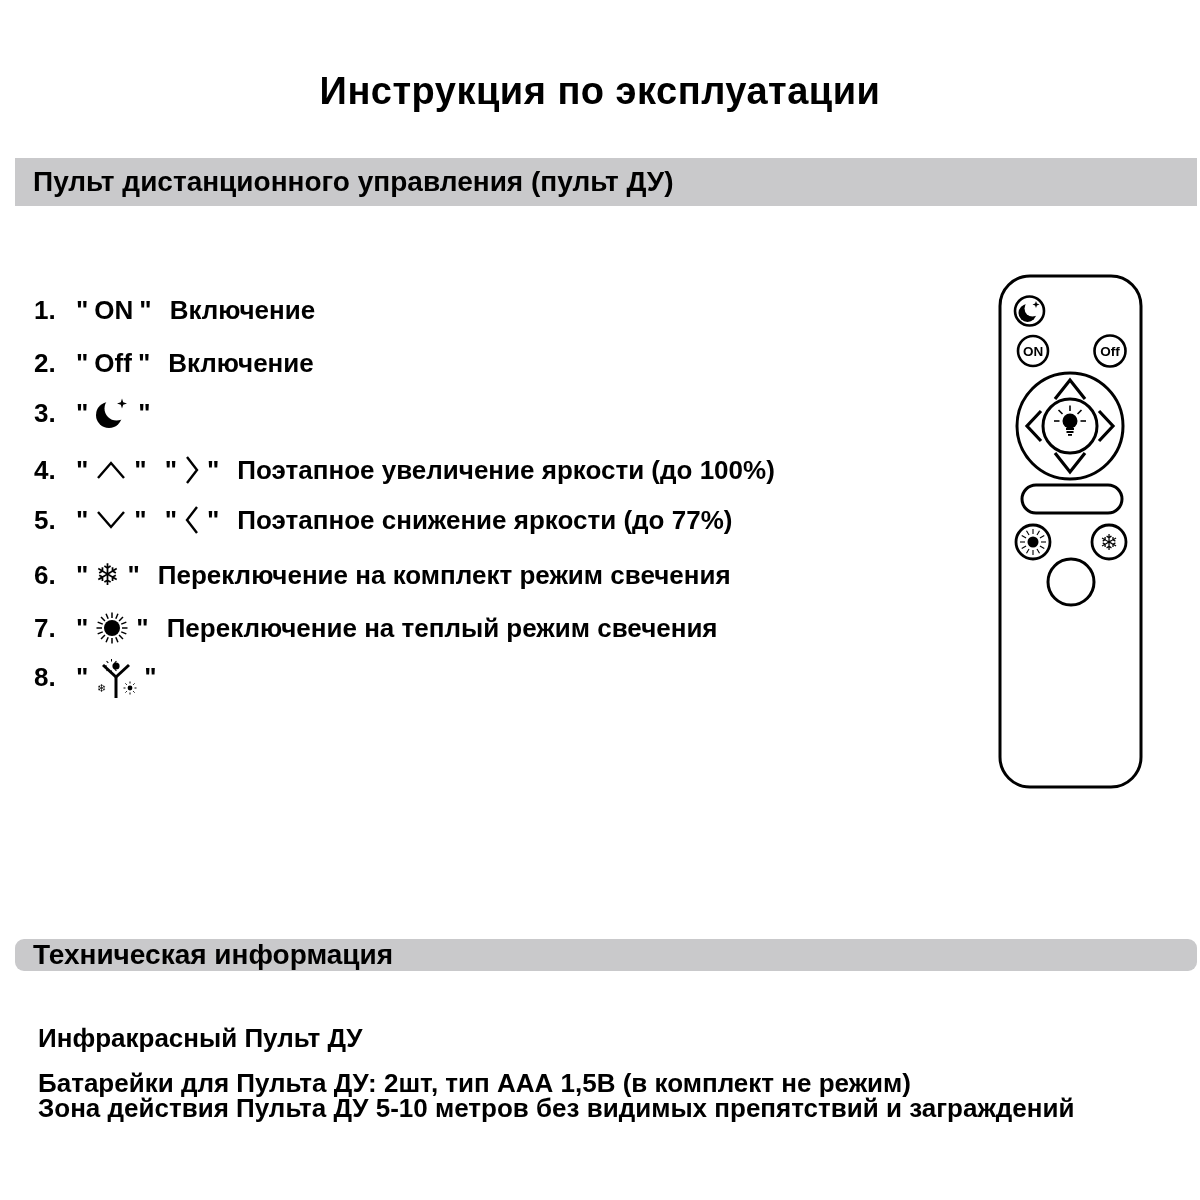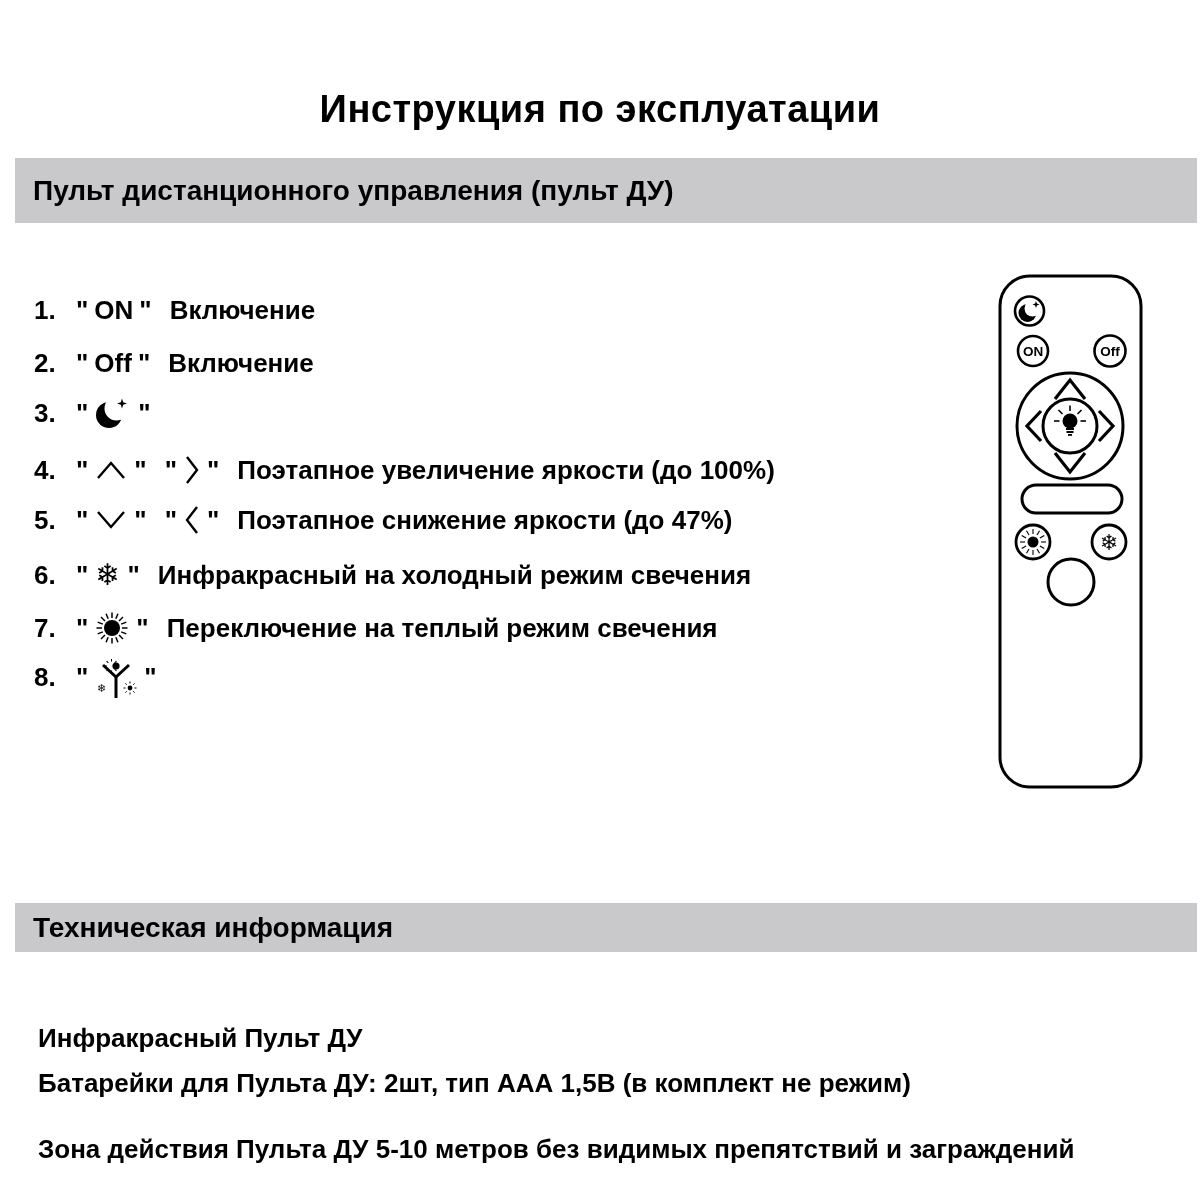--- a/index.html
+++ b/index.html
@@ -2,29 +2,29 @@
 <html><head>
 <meta charset="utf-8">
 <style>
   html,body{margin:0;padding:0;background:#fff;}
   .page{
     position:relative;width:1200px;height:1200px;background:#ffffff;
     font-family:"Liberation Sans",sans-serif;color:#000;overflow:hidden;
   }
   .title{
     position:absolute;top:70px;left:0;width:1200px;text-align:center;
-    font-size:38px;font-weight:bold;letter-spacing:0.5px;margin-top:18px;
+    font-size:38px;font-weight:bold;letter-spacing:0.5px;
   }
   .bar{
-    position:absolute;left:15px;width:1182px;height:65px;background:#c9c9cb;
+    position:absolute;left:15px;width:1182px;height:48px;background:#c9c9cb;
     display:flex;align-items:center;padding-left:18px;box-sizing:border-box;
     font-size:28px;font-weight:bold;
   }
   .bar1{top:158px;}
-  .bar2{top:903px;height:49px;}
+  .bar2{top:939px;height:32px;border-radius:9px;}
   .item{
     position:absolute;left:34px;display:flex;align-items:center;height:40px;
     font-size:26px;font-weight:bold;white-space:nowrap;
   }
   .item .num{width:38px;}
   .q{margin:0 4px;}
   .q2{margin-left:14px;}
   .lbl{margin:0 2px;}
   .desc{margin-left:14px;}
   .desc-wide{}
@@ -106,29 +106,29 @@
         </svg>
     </span>
     <span class="q">"</span>
     <span class="q q2">"</span>
     <span class="ic">
       <svg width="16" height="34" viewBox="0 0 16 34">
           <polyline points="13,4 3,17 13,30" fill="none" stroke="#000" stroke-width="2.4"></polyline>
         </svg>
     </span>
     <span class="q">"</span>
-    <span class="desc desc-wide">Поэтапное снижение яркости (до 47%)</span>
+    <span class="desc desc-wide">Поэтапное снижение яркости (до 77%)</span>
   </div>
 
   <div class="item" style="top:555px">
     <span class="num">6.</span>
     <span class="q">"</span>
     <span class="snow">❄</span>
     <span class="q">"</span>
-    <span class="desc">Инфракрасный на холодный режим свечения</span>
+    <span class="desc">Переключение на комплект режим свечения</span>
   </div>
 
   <div class="item" style="top:608px">
     <span class="num">7.</span>
     <span class="q">"</span>
     <span class="ic">
       <svg width="34" height="34" viewBox="0 0 34 34">
         <defs>
             <line id="ray" x1="27" y1="17" x2="32.5" y2="17" stroke="#000" stroke-width="1.5"></line>
           </defs>
@@ -265,15 +265,15 @@
       <circle cx="78" cy="314" r="23" fill="none" stroke="#000" stroke-width="3"></circle>
     </svg>
   </div>
 
   <div class="bar bar2">
     <span>Техническая информация</span>
   </div>
 
   <div class="techline" style="top:1023px">Инфракрасный Пульт ДУ</div>
   <div class="techline" style="top:1068px">Батарейки для Пульта ДУ: 2шт, тип ААА 1,5В (в комплект не режим)</div>
-  <div class="techline" style="top:1134px">Зона действия Пульта ДУ 5-10 метров без видимых препятствий и заграждений</div>
+  <div class="techline" style="top:1093px">Зона действия Пульта ДУ 5-10 метров без видимых препятствий и заграждений</div>
 
 </div>
 
 </body></html>

